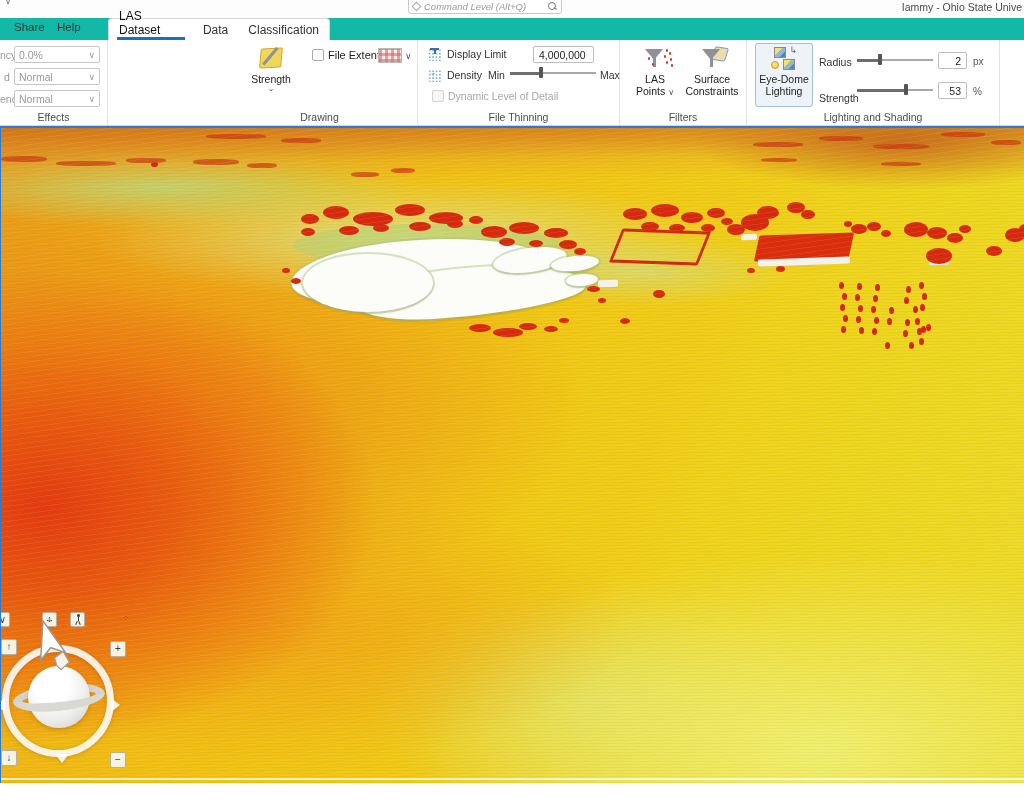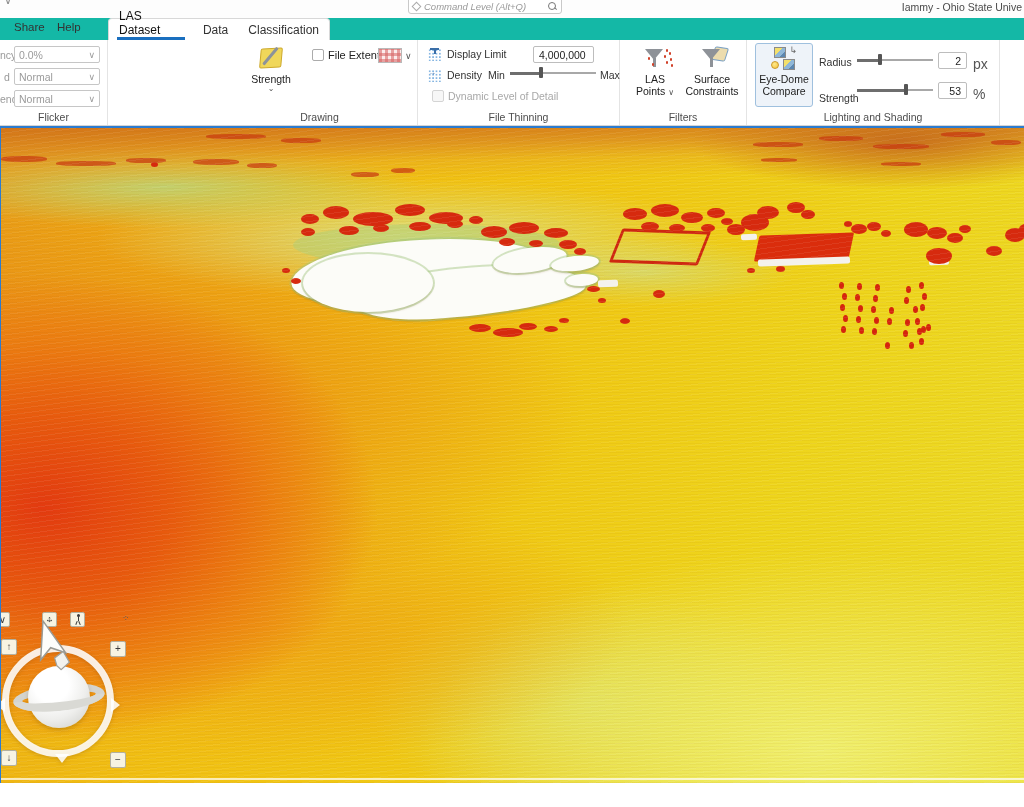--- a/index.html
+++ b/index.html
@@ -88,21 +88,21 @@
     border:1.4px solid #7aa0c4; transform:rotate(8deg) skewX(-10deg); border-radius:2px; }
   .edl-btn { background:#eef3f9; border:1px solid #9fc0de; }
   .edl-ico { position:relative; width:26px; height:24px; margin-bottom:2px; }
   .edl-ico .p1,.edl-ico .p2 { position:absolute; width:12px; height:11px; border:1px solid #8a8a8a;
     background:linear-gradient(135deg,#f4e06a 0 40%,#8fb7d8 40% 70%,#5b86b0 70% 100%); }
   .edl-ico .p1 { left:3px; top:0; }
   .edl-ico .p2 { right:2px; bottom:1px; }
   .edl-ico .bulb { position:absolute; left:0; bottom:2px; width:8px; height:8px; border-radius:50%;
     background:radial-gradient(circle at 40% 35%,#ffe98a,#f4c23c); border:1px solid #c9992c; }
   .edl-ico .arrow { position:absolute; right:0; top:-2px; font-size:9px; color:#666; }
-  .unit { position:absolute; font-size:14px; color:#555; }
+  .unit { position:absolute; font-size:10px; color:#555; }
 
   
   .viewbar { position:relative; height:24px; background:#f0f1f2; border-top:1px solid #e0e0e0; }
   .vtab-scene { position:absolute; left:0; top:1px; bottom:0; width:48px; background:#1f72c4; color:#fff;
     display:flex; align-items:center; font-size:11px; padding-left:5px; gap:4px; }
   .vtab-scene .sliver { width:4px; height:10px; background:linear-gradient(180deg,#e8503a 0 50%,#7fae4f 50% 100%); border-radius:1px; }
   .vtab-scene .close { font-size:11px; color:#e8f0fa; }
   .vtab-catalog { position:absolute; left:56px; top:1px; bottom:0; width:80px; display:flex; align-items:center;
     gap:5px; font-size:11px; color:#333; padding-left:6px; }
   .cat-ico { position:relative; width:14px; height:11px; background:#8fa6ba; border-radius:2px; border:1px solid #6f8aa2; }
@@ -200,21 +200,21 @@
       <span class="cutlbl" style="left:4px;top:31px">d</span>
       <div class="combo" style="left:14px;top:28px">
         <span>Normal</span>
           <span class="chev">∨</span>
       </div>
       <span class="cutlbl" style="left:0;top:53px">end</span>
       <div class="combo" style="left:14px;top:50px">
         <span>Normal</span>
           <span class="chev">∨</span>
       </div>
-      <div class="glabel">Flicker</div>
+      <div class="glabel">Effects</div>
     </div>
 
 
     <div class="rgroup" style="left:222px;width:196px">
       <div class="bigbtn" style="left:18px;top:2px;width:62px">
         <span class="symb-ico">
             <span class="paper"></span>
             <span class="brush"></span>
           </span>
         <span class="cap">Strength</span>
@@ -282,21 +282,21 @@
 
     <div class="rgroup" style="left:747px;width:253px">
       <div class="bigbtn edl-btn" style="left:8px;top:3px;width:58px;height:64px">
         <span class="edl-ico">
           <span class="p1"></span>
             <span class="p2"></span>
             <span class="bulb"></span>
             <span class="arrow">↳</span>
         </span>
         <span class="cap">Eye-Dome</span>
-        <span class="cap">Compare</span>
+        <span class="cap">Lighting</span>
       </div>
       <span class="rowlbl" style="left:72px;top:16px">Radius</span>
       <div class="slider" style="left:110px;top:14px;width:76px">
         <span class="track"></span>
           <span class="trackL" style="width: 30%;"></span>
         <span class="thumb" style="left: calc(30% - 2px);"></span>
       </div>
       <div class="fieldbox" style="left:191px;top:12px;width:29px;justify-content:flex-end">
         <span>2</span>
       </div>

